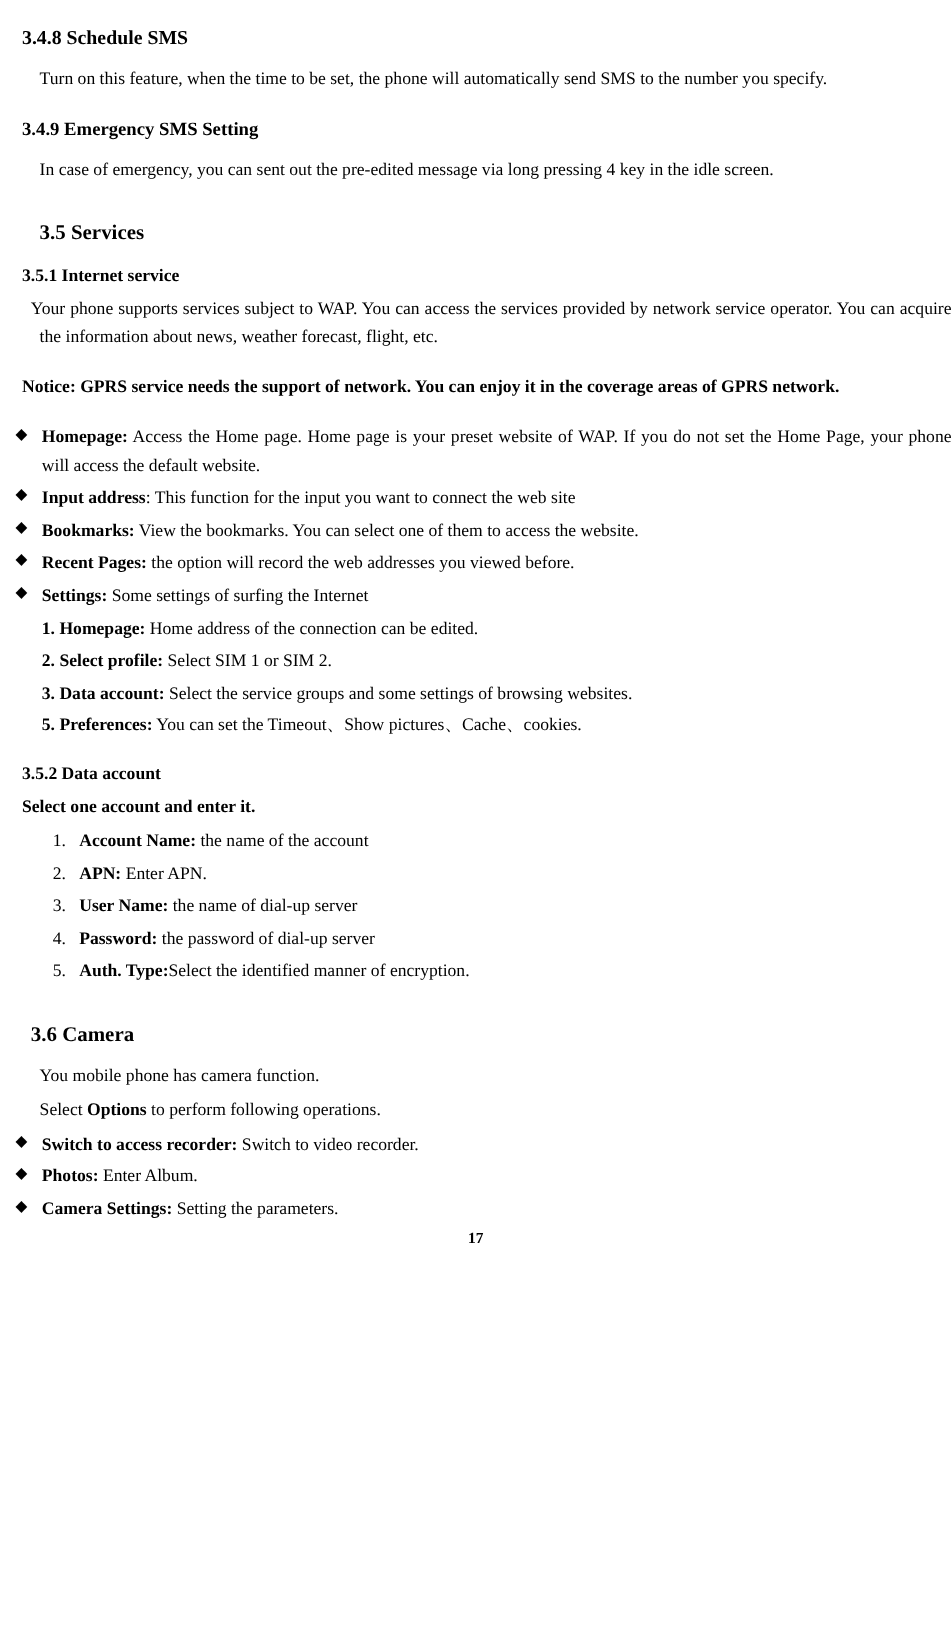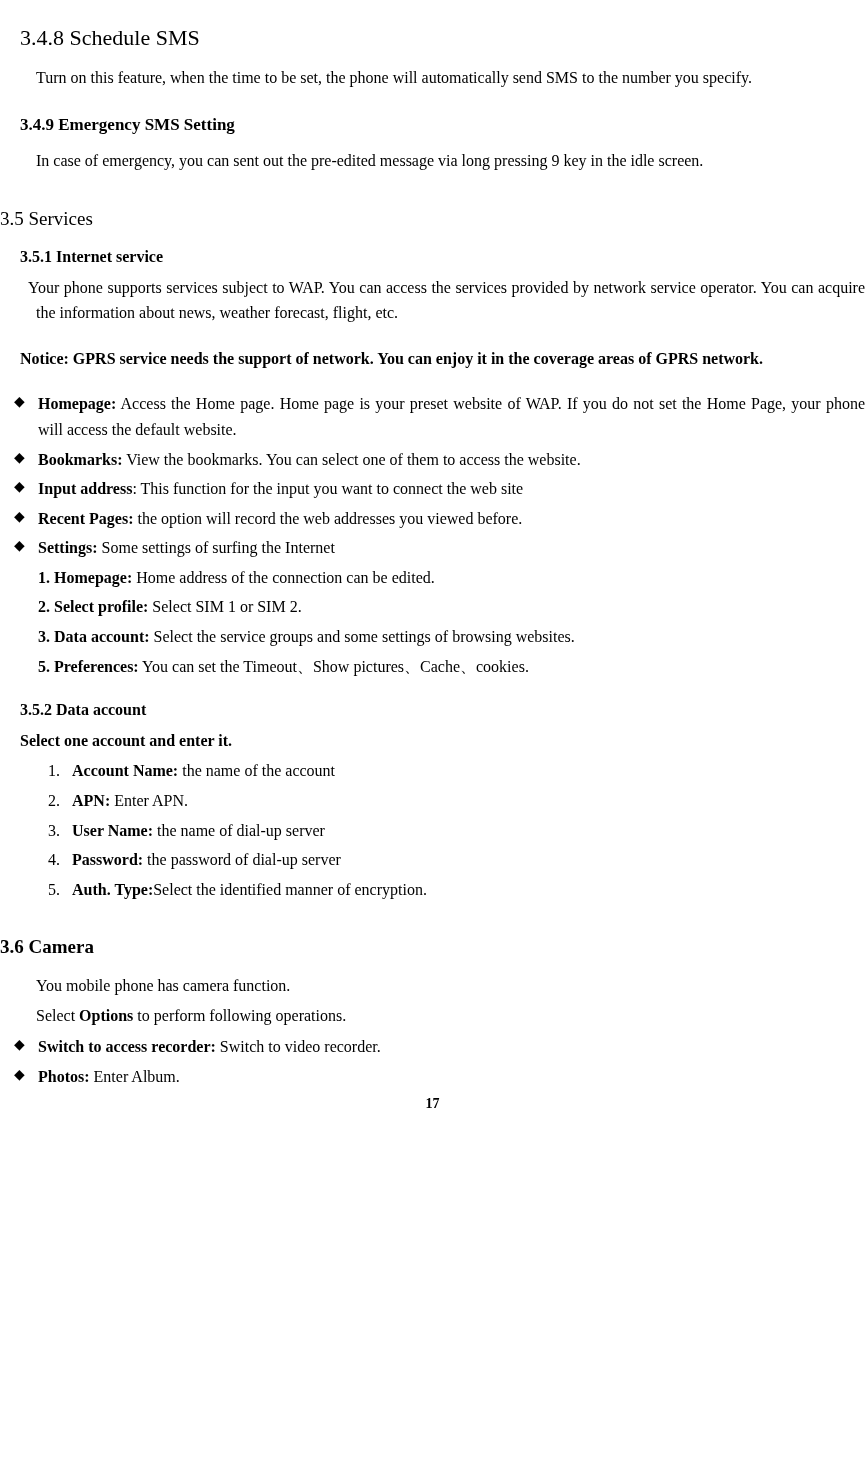--- a/index.html
+++ b/index.html
@@ -9,48 +9,50 @@
     margin: 0;
     padding: 10px 0 20px 0;
     color: #000;
     background: #fff;
     width: 865px;
   }
   .section {
     margin: 0;
   }
   .h-348 {
-    font-weight: normal;
-    font-size: 22px;
+    font-weight: bold;
+    font-size: 18px;
     margin: 10px 0 10px 20px;
   }
   .h-349 {
     font-weight: bold;
     font-size: 17px;
     margin: 20px 0 10px 20px;
   }
   .h-35 {
-    font-weight: normal;
+    font-weight: bold;
     font-size: 19px;
     margin: 30px 0 10px 0;
+    padding-left: 36px;
   }
   .h-351 {
     font-weight: bold;
     font-size: 16px;
     margin: 10px 0 5px 20px;
   }
   .h-352 {
     font-weight: bold;
     font-size: 16px;
     margin: 18px 0 5px 20px;
   }
   .h-36 {
     font-weight: bold;
     font-size: 19px;
     margin: 30px 0 10px 0;
+    padding-left: 28px;
   }
   .para {
     margin: 5px 0;
     text-align: justify;
   }
   .para-indent {
     text-indent: 36px;
     margin: 5px 0;
     text-align: justify;
   }
@@ -114,38 +116,38 @@
   }
 </style>
 </head>
 <body>
 
 <div class="section">
   <div class="h-348">3.4.8 Schedule SMS</div>
   <div class="para para-indent">Turn on this feature, when the time to be set, the phone will automatically send SMS to the number you specify.</div>
 
   <div class="h-349">3.4.9 Emergency SMS Setting</div>
-  <div class="para para-indent">In case of emergency, you can sent out the pre-edited message via long pressing 9 key in the idle screen.</div>
+  <div class="para para-indent">In case of emergency, you can sent out the pre-edited message via long pressing 4 key in the idle screen.</div>
 
   <div class="h-35">3.5 Services</div>
 
   <div class="h-351">3.5.1 Internet service</div>
   <div class="para-sub">Your phone supports services subject to WAP. You can access the services provided by network service operator. You can acquire the information about news, weather forecast, flight, etc.</div>
 
   <div class="notice">Notice: GPRS service needs the support of network. You can enjoy it in the coverage areas of GPRS network.</div>
 
   <ul class="diamond">
     <li>
       <span class="bold">Homepage:</span><span> Access the Home page. Home page is your preset website of WAP. If you do not set the Home Page, your phone will access the default website.</span>
     </li>
     <li>
+      <span class="bold">Input address</span><span>: This function for the input you want to connect the web site</span>
+    </li>
+    <li>
       <span class="bold">Bookmarks:</span><span> View the bookmarks. You can select one of them to access the website.</span>
-    </li>
-    <li>
-      <span class="bold">Input address</span><span>: This function for the input you want to connect the web site</span>
     </li>
     <li>
       <span class="bold">Recent Pages:</span><span> the option will record the web addresses you viewed before.</span>
     </li>
     <li>
       <span class="bold">Settings:</span><span> Some settings of surfing the Internet</span>
     </li>
   </ul>
 
   <div class="sub-settings">
@@ -190,16 +192,19 @@
     <span>Select </span><span class="bold">Options</span><span> to perform following operations.</span>
   </div>
 
   <ul class="diamond">
     <li>
       <span class="bold">Switch to access recorder:</span><span> Switch to video recorder.</span>
     </li>
     <li>
       <span class="bold">Photos:</span><span> Enter Album.</span>
     </li>
+    <li>
+      <span class="bold">Camera Settings:</span><span> Setting the parameters.</span>
+    </li>
   </ul>
 
   <div class="page-number">17</div>
 </div>
 
 </body></html>

